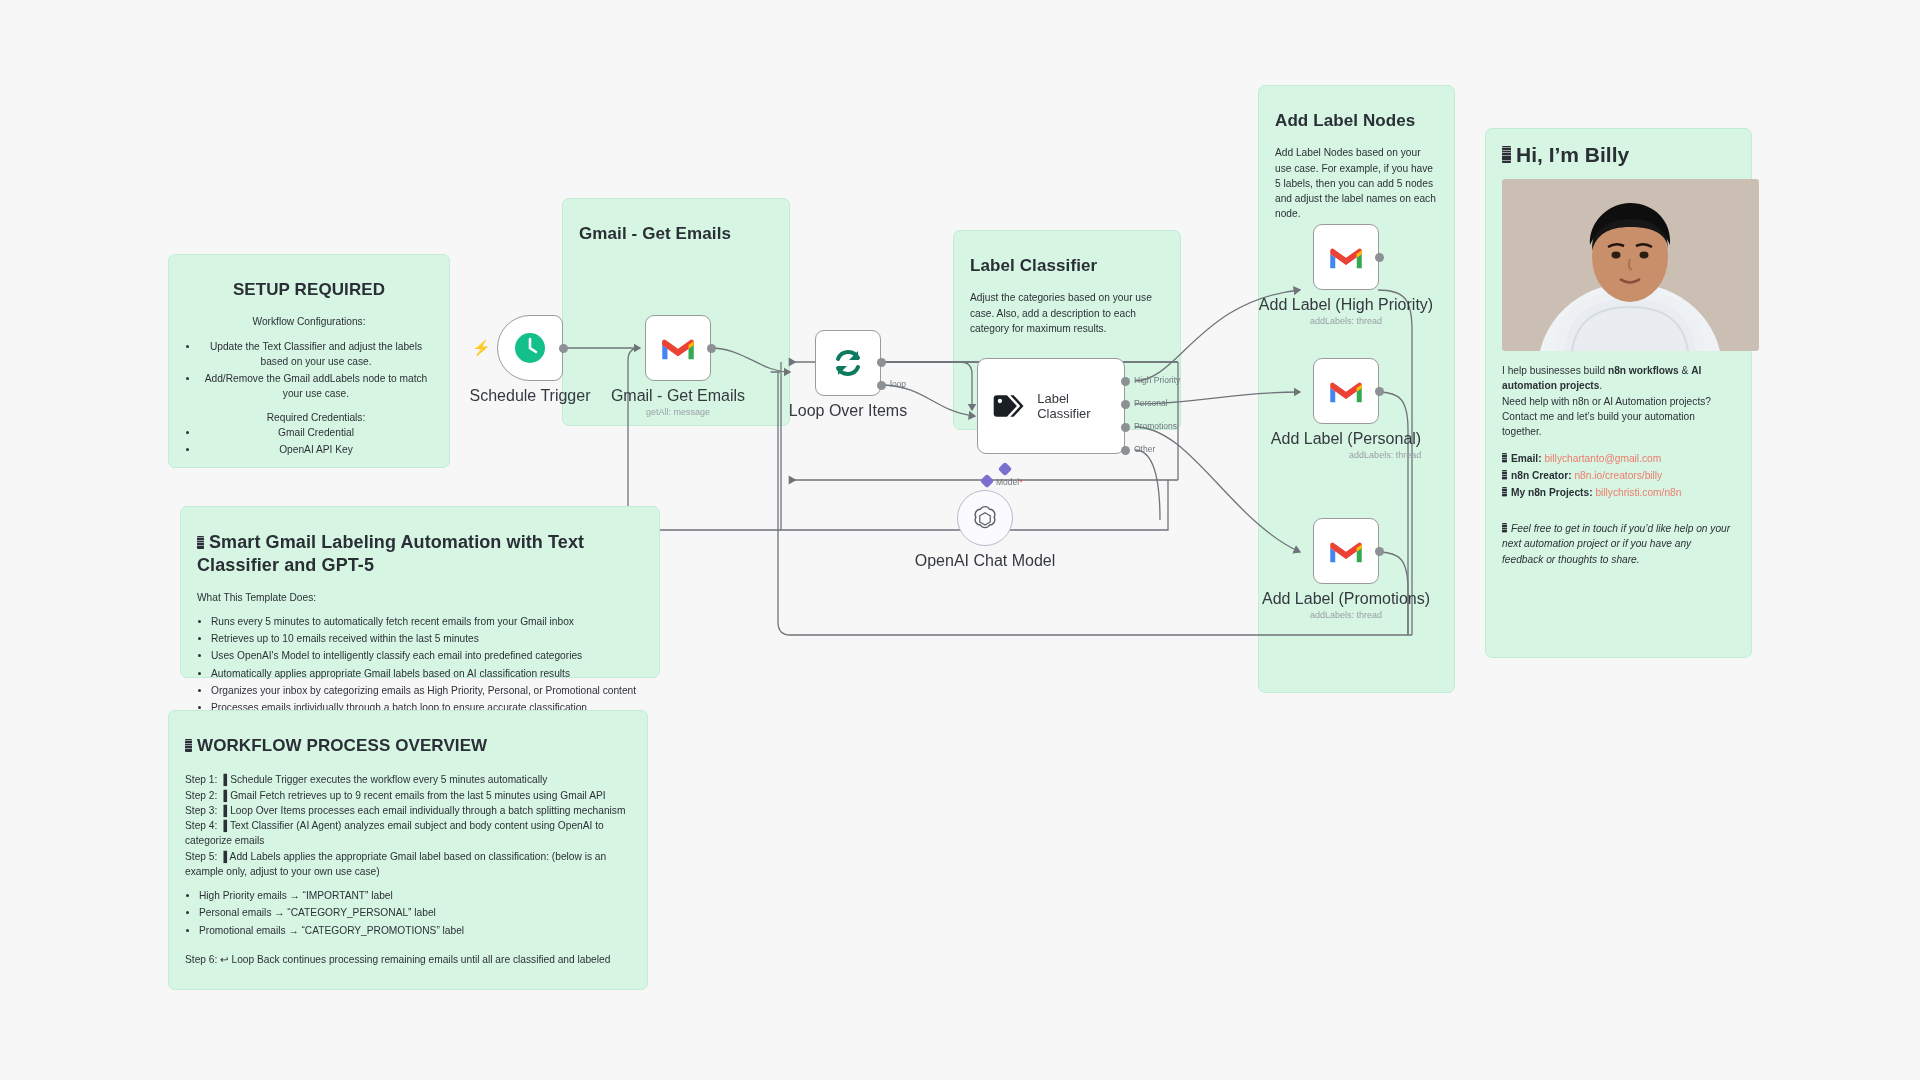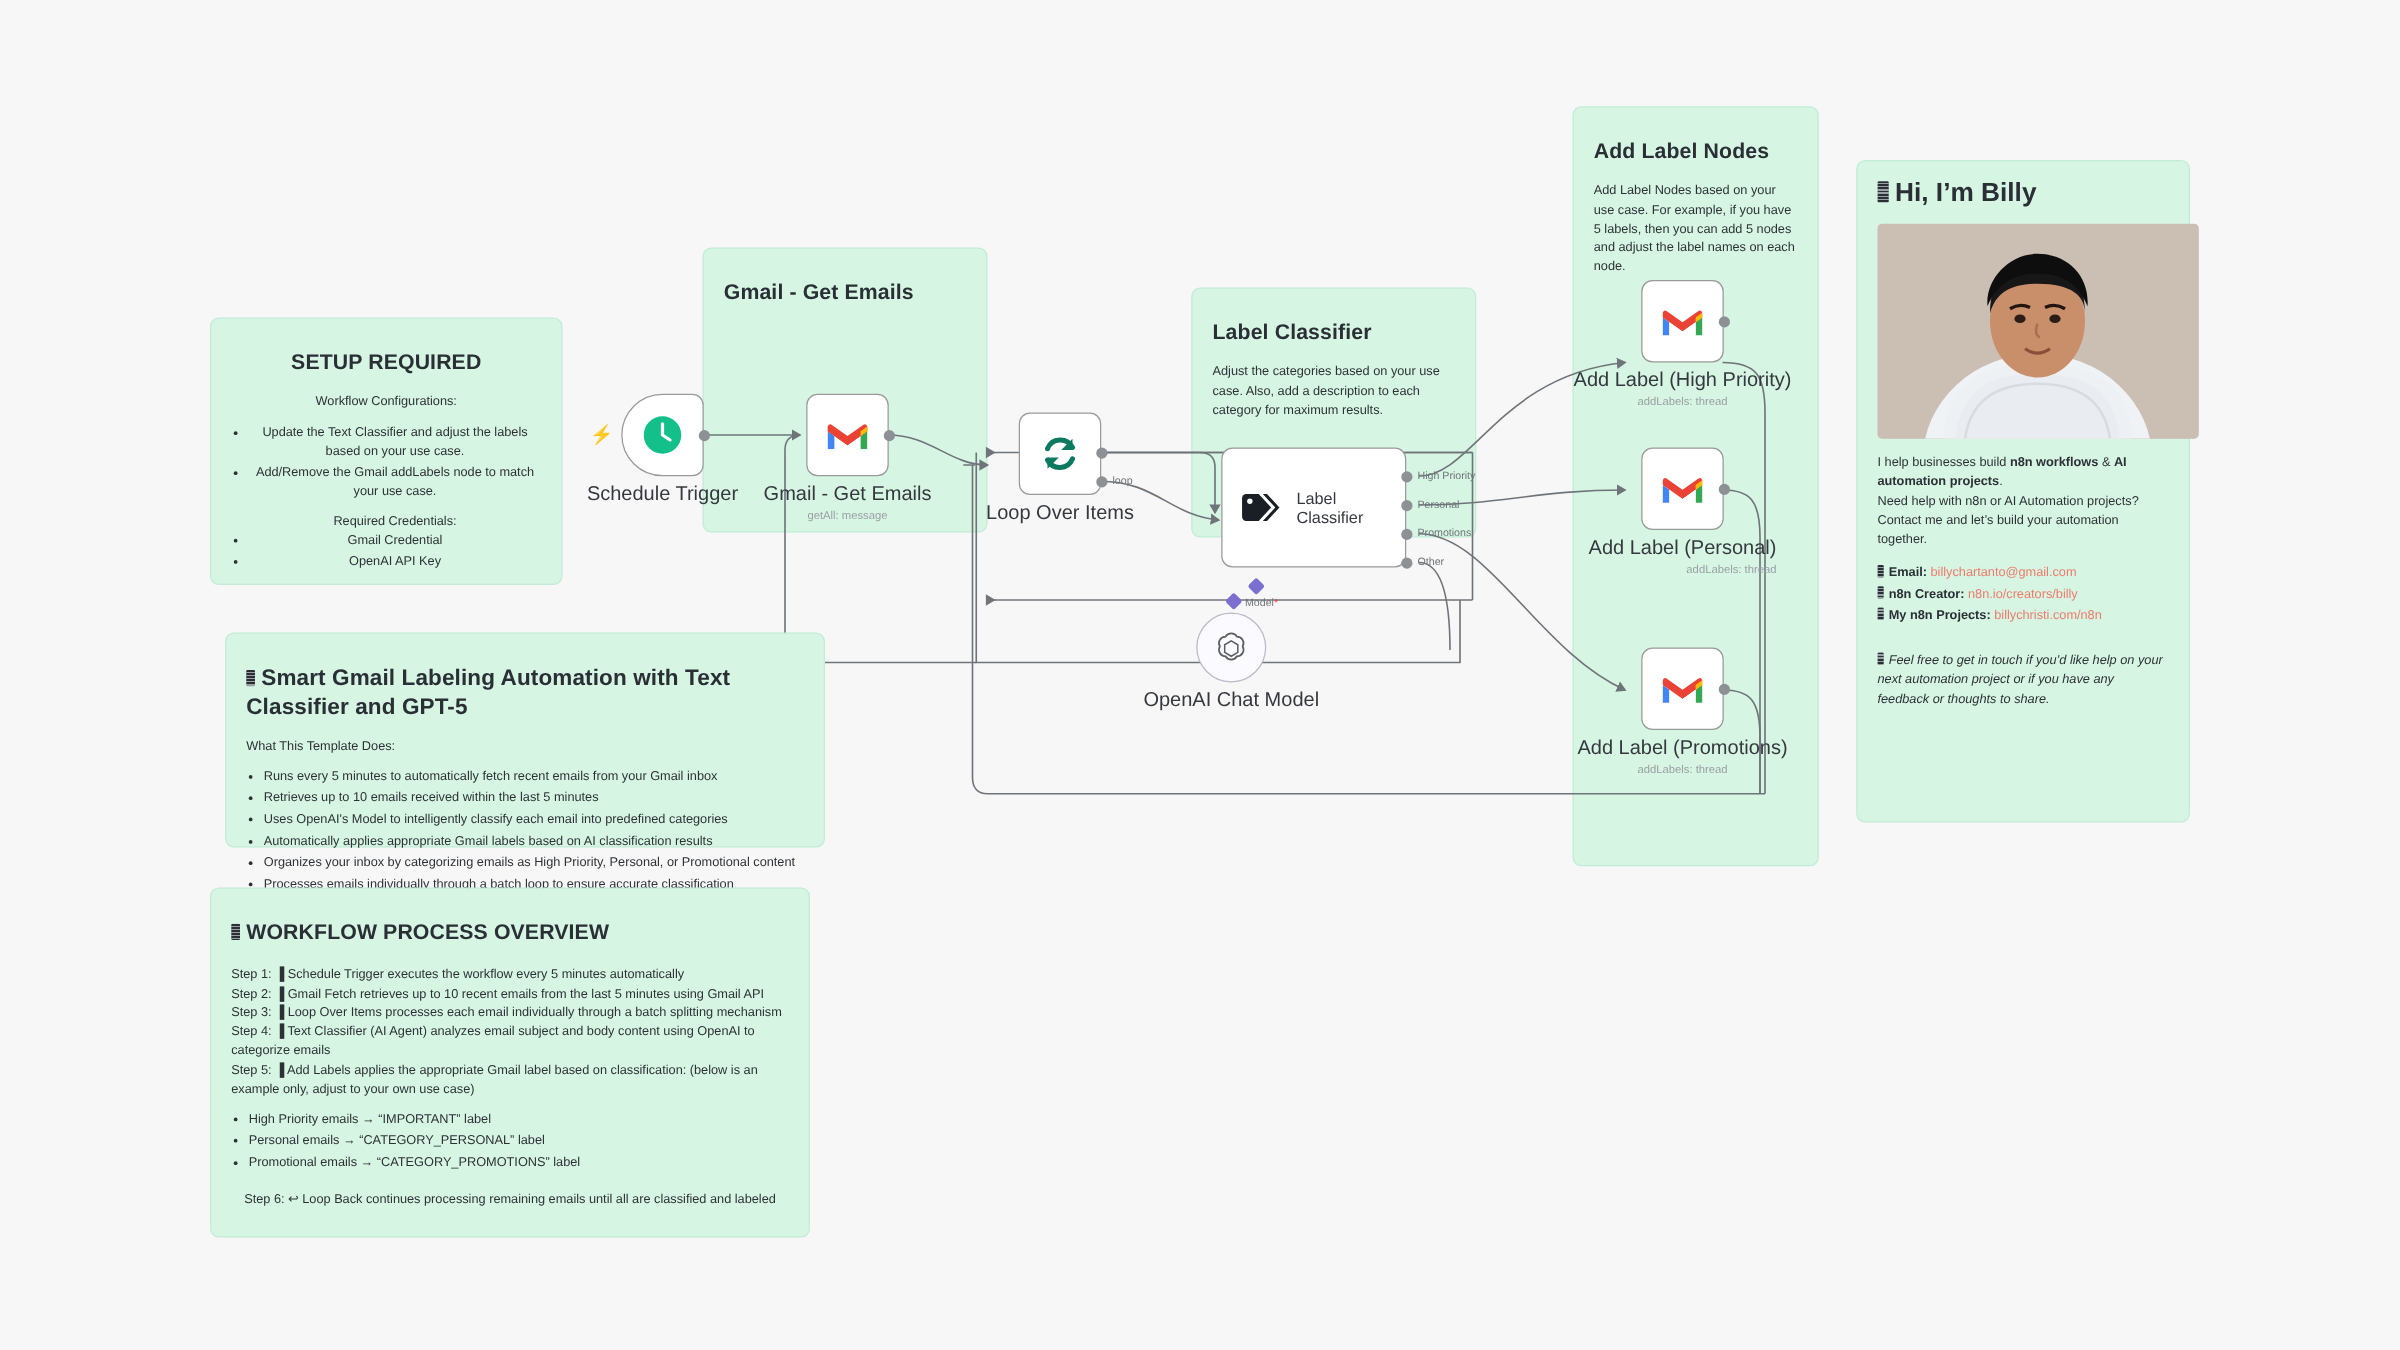--- a/index.html
+++ b/index.html
@@ -136,30 +136,30 @@
       <li>Organizes your inbox by categorizing emails as High Priority, Personal, or Promotional content</li>
       <li>Processes emails individually through a batch loop to ensure accurate classification</li>
     </ul>
   </div>
 
   <div class="sticky frontnote" style="left:168px;top:710px;width:480px;height:280px;">
     <h1 style="font-size:17px;margin-bottom:16px;">
       <span class="glyph"></span><span>WORKFLOW PROCESS OVERVIEW</span>
     </h1>
     <p class="tight">Step 1: ▐ Schedule Trigger executes the workflow every 5 minutes automatically</p>
-    <p class="tight">Step 2: ▐ Gmail Fetch retrieves up to 10 recent emails from the last 5 minutes using Gmail API</p>
+    <p class="tight">Step 2: ▐ Gmail Fetch retrieves up to 9 recent emails from the last 5 minutes using Gmail API</p>
     <p class="tight">Step 3: ▐ Loop Over Items processes each email individually through a batch splitting mechanism</p>
     <p class="tight">Step 4: ▐ Text Classifier (AI Agent) analyzes email subject and body content using OpenAI to categorize emails</p>
     <p>Step 5: ▐ Add Labels applies the appropriate Gmail label based on classification: (below is an example only, adjust to your own use case)</p>
     <ul style="margin-top:2px;">
       <li>High Priority emails → “IMPORTANT” label</li>
       <li>Personal emails → “CATEGORY_PERSONAL” label</li>
       <li>Promotional emails → “CATEGORY_PROMOTIONS” label</li>
     </ul>
-    <p style="margin-top:14px;text-align:center;">Step 6: ↩ Loop Back continues processing remaining emails until all are classified and labeled</p>
+    <p style="margin-top:14px;">Step 6: ↩ Loop Back continues processing remaining emails until all are classified and labeled</p>
   </div>
 
   <svg id="wires" viewBox="0 0 1920 1080">
     <defs>
       <marker id="arw" markerWidth="9" markerHeight="9" refX="5" refY="4.5" orient="auto">
         <path d="M0,1 L6,4.5 L0,8 Z" fill="#6f747a"></path>
       </marker>
       <marker id="arwL" markerWidth="9" markerHeight="9" refX="5" refY="4.5" orient="auto">
         <path d="M6,1 L0,4.5 L6,8 Z" fill="#6f747a"></path>
       </marker>

